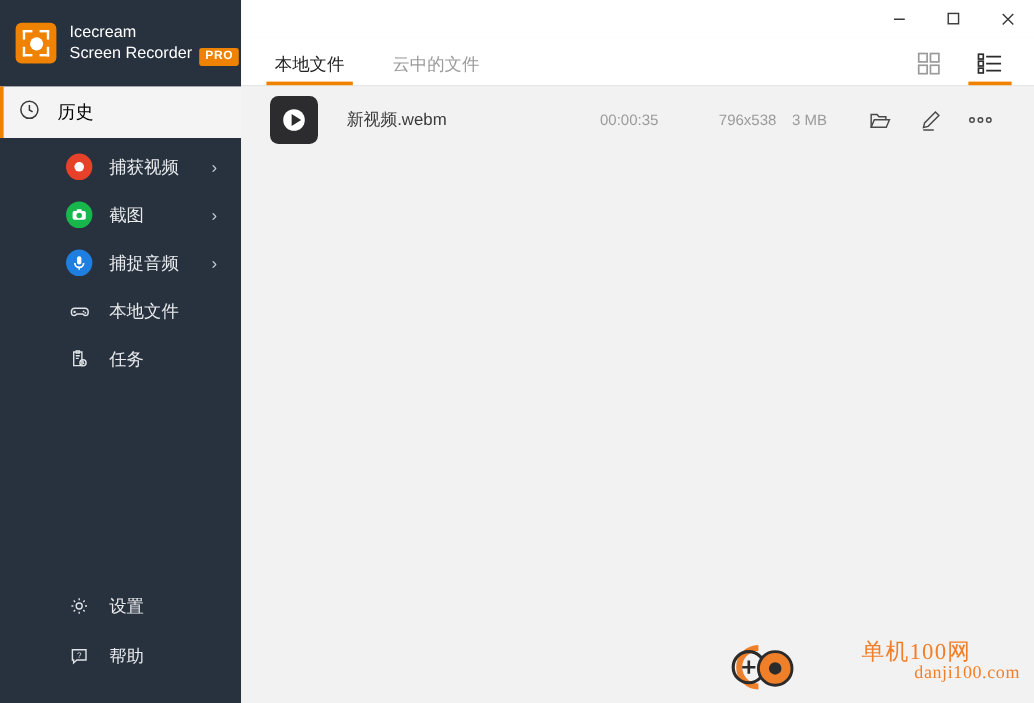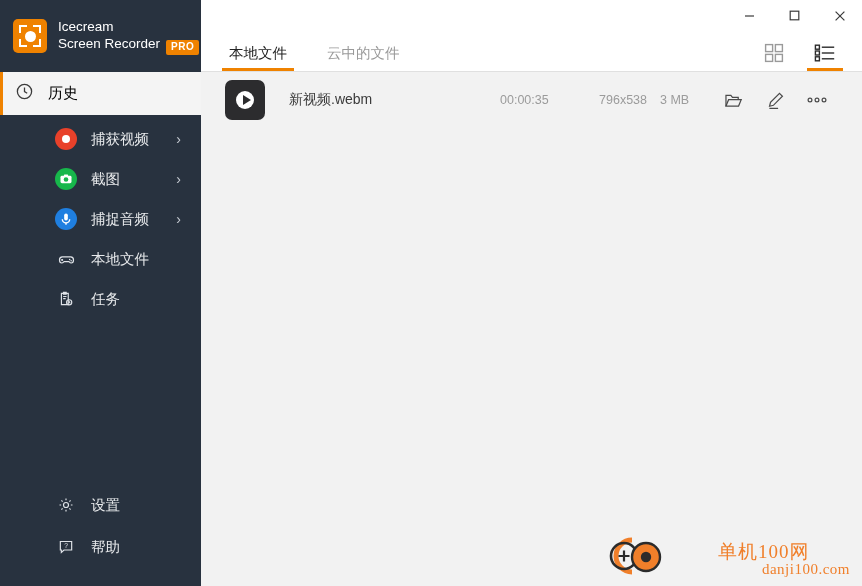--- a/index.html
+++ b/index.html
@@ -145,21 +145,21 @@
   .meta span { margin-left:0; }
   .m-dur { width:66px; text-align:left; }
   .m-res { width:68px; text-align:right; }
   .m-size { width:52px; text-align:left; }
   .acts { display:flex; align-items:center; margin-right:24px; }
   .act { width:42px; display:flex; align-items:center; justify-content:center; color:#4a4a4a; }
 
   
   .watermark {
     position:absolute; right:12px; bottom:8px;
-    display:flex; align-items:flex-end; pointer-events:none;gap:48px;
+    display:flex; align-items:flex-start; pointer-events:none;gap:48px;
   }
   .wm-text { margin-left:6px; line-height:1.05; font-family:"Liberation Serif","DejaVu Serif",serif; }
   .wm-t1 { color:#f07f2a; font-size:19px; letter-spacing:1px; }
   .wm-t2 { color:#f07f2a; font-size:15px; letter-spacing:.5px;margin-left:44px; }
 </style>
 </head>
 <body>
 
 <div id="app">
 

